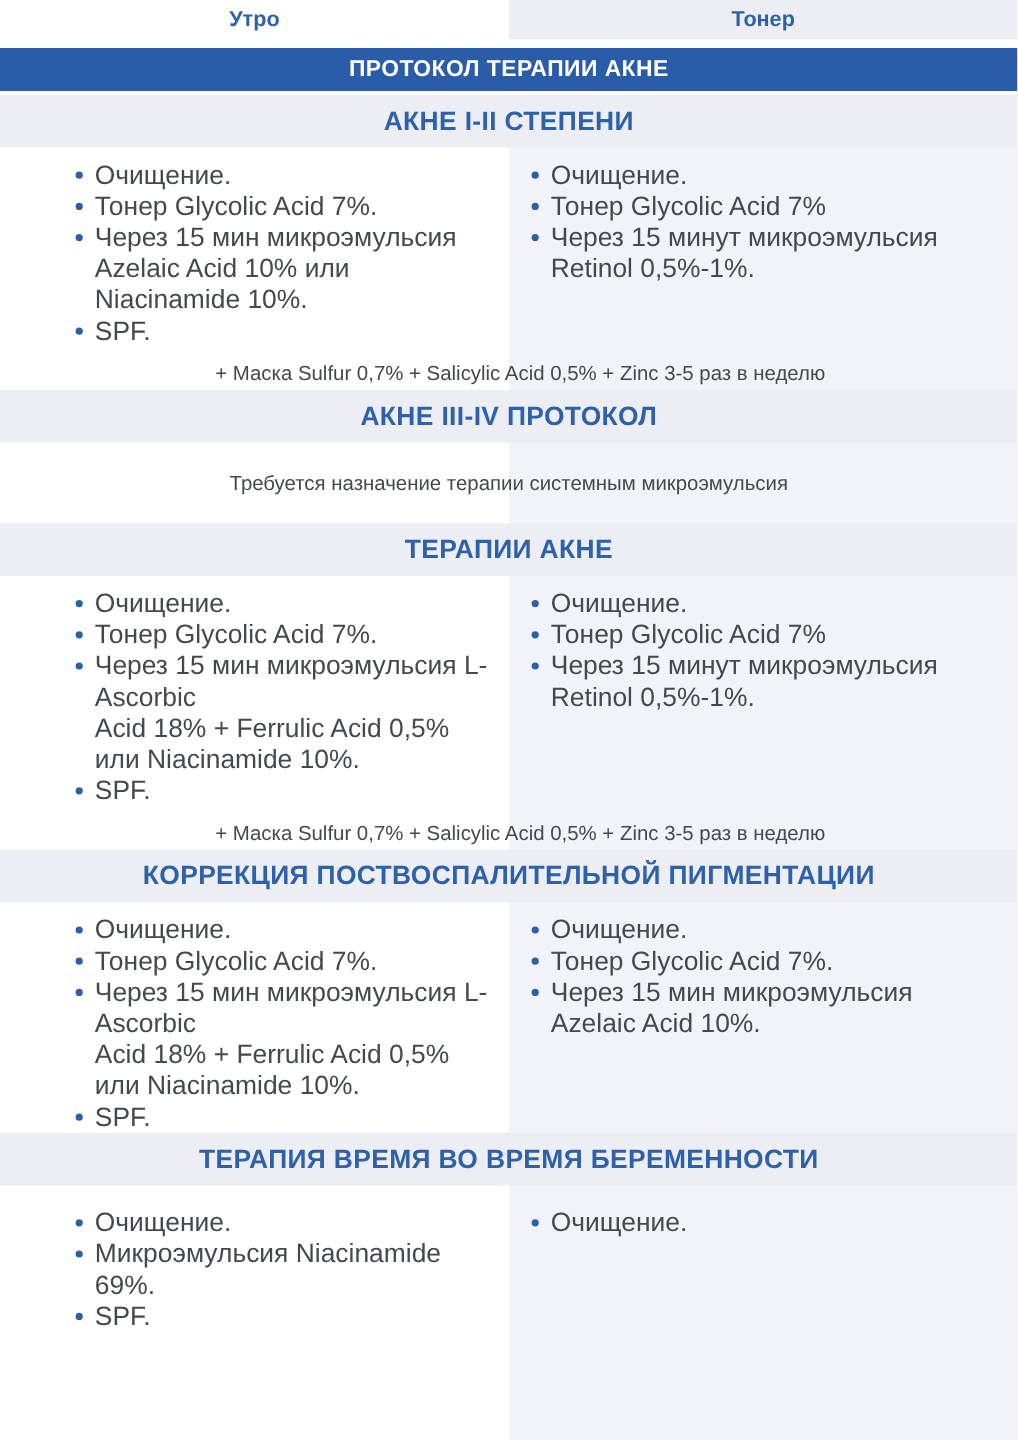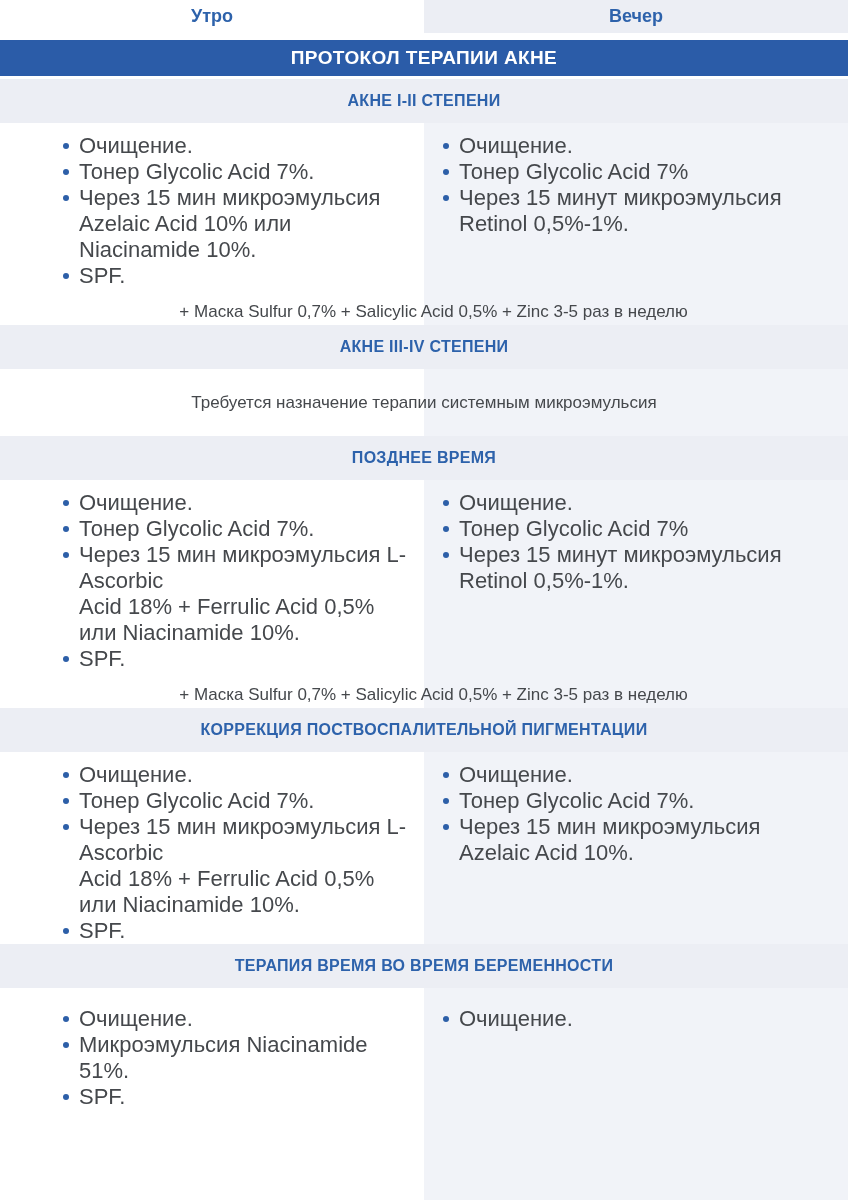--- a/index.html
+++ b/index.html
@@ -39,21 +39,21 @@
     flex:1;display:flex;flex-direction:column;
     background:linear-gradient(to right,#ffffff 50%,var(--evening-bg) 50%);
   }
   .section{display:flex;flex-direction:column;}
   .section:last-child{flex:1;}
   .band{
     flex:0 0 44px;background:var(--band-bg);
     display:flex;align-items:center;justify-content:center;
   }
   .band h2{
-    margin:0;font-size:16px;font-weight:bold;color:var(--heading-text);letter-spacing:0.3px;
+    margin:0;font-size:22px;font-weight:bold;color:var(--heading-text);letter-spacing:0.3px;
   }
   .content{box-sizing:border-box;}
   .section:nth-of-type(1) .content{min-height:181px;}
   .section:nth-of-type(2) .content{min-height:67px;}
   .section:nth-of-type(3) .content{min-height:204px;}
   .section:nth-of-type(4) .content{min-height:161px;}
   .content.single{display:flex;align-items:center;justify-content:center;}
   .cols{display:flex;}
   ul.col{
     width:50%;box-sizing:border-box;margin:0;list-style:none;
@@ -78,21 +78,21 @@
     margin:0;text-align:center;font-size:17px;line-height:26px;color:var(--body-text);
   }
 </style>
 </head>
 <body>
 
 <div class="page">
 
   <header class="time-header">
     <div class="time-cell morning">Утро</div>
-    <div class="time-cell evening">Вечер</div>
+    <div class="time-cell evening">Тонер</div>
   </header>
 
   <div class="gap7"></div>
 
   <div class="banner">
     <h1>ПРОТОКОЛ ТЕРАПИИ АКНЕ</h1>
   </div>
 
   <div class="gap3"></div>
 
@@ -117,32 +117,32 @@
 Retinol 0,5%-1%.</li>
             </ul>
       </div>
 
       <p class="note">+ Маска Sulfur 0,7% + Salicylic Acid 0,5% + Zinc 3-5 раз в неделю</p>
     </div>
   </section>
 
   <section class="section">
     <div class="band">
-      <h2>АКНЕ III-IV СТЕПЕНИ</h2>
+      <h2>АКНЕ III-IV ПРОТОКОЛ</h2>
     </div>
     <div class="content single">
 
       <p class="full-text">Требуется назначение терапии системным микроэмульсия</p>
 
     </div>
   </section>
 
   <section class="section">
     <div class="band">
-      <h2>ПОЗДНЕЕ ВРЕМЯ</h2>
+      <h2>ТЕРАПИИ АКНЕ</h2>
     </div>
     <div class="content">
       <div class="cols">
         <ul class="col morning">
               <li>Очищение.</li>
               <li>Тонер Glycolic Acid 7%.</li>
               <li>Через 15 мин микроэмульсия L-Ascorbic
 Acid 18% + Ferrulic Acid 0,5%
 или Niacinamide 10%.</li>
               <li>SPF.</li>
@@ -185,21 +185,21 @@
   </section>
 
   <section class="section">
     <div class="band">
       <h2>ТЕРАПИЯ ВРЕМЯ ВО ВРЕМЯ БЕРЕМЕННОСТИ</h2>
     </div>
     <div class="content">
       <div class="cols">
         <ul class="col morning">
               <li>Очищение.</li>
-              <li>Микроэмульсия Niacinamide 51%.</li>
+              <li>Микроэмульсия Niacinamide 69%.</li>
               <li>SPF.</li>
             </ul>
         <ul class="col evening">
               <li>Очищение.</li>
             </ul>
       </div>
 
     </div>
   </section>
 </main>

